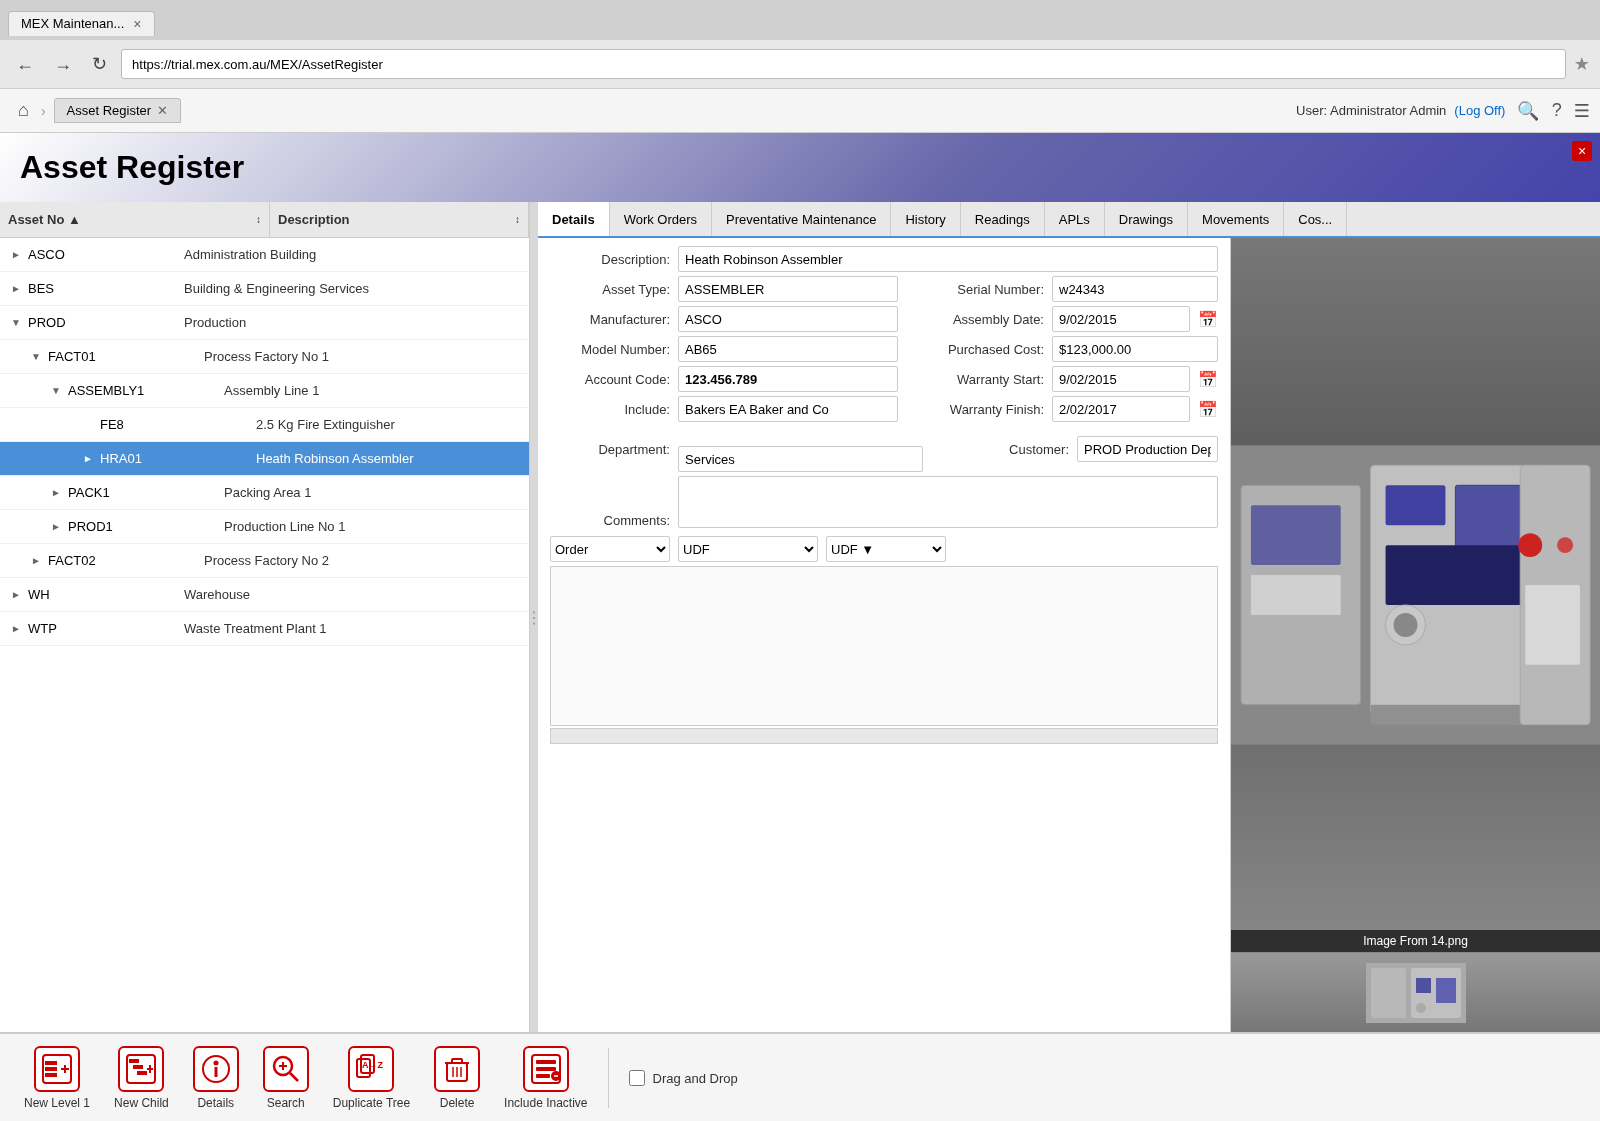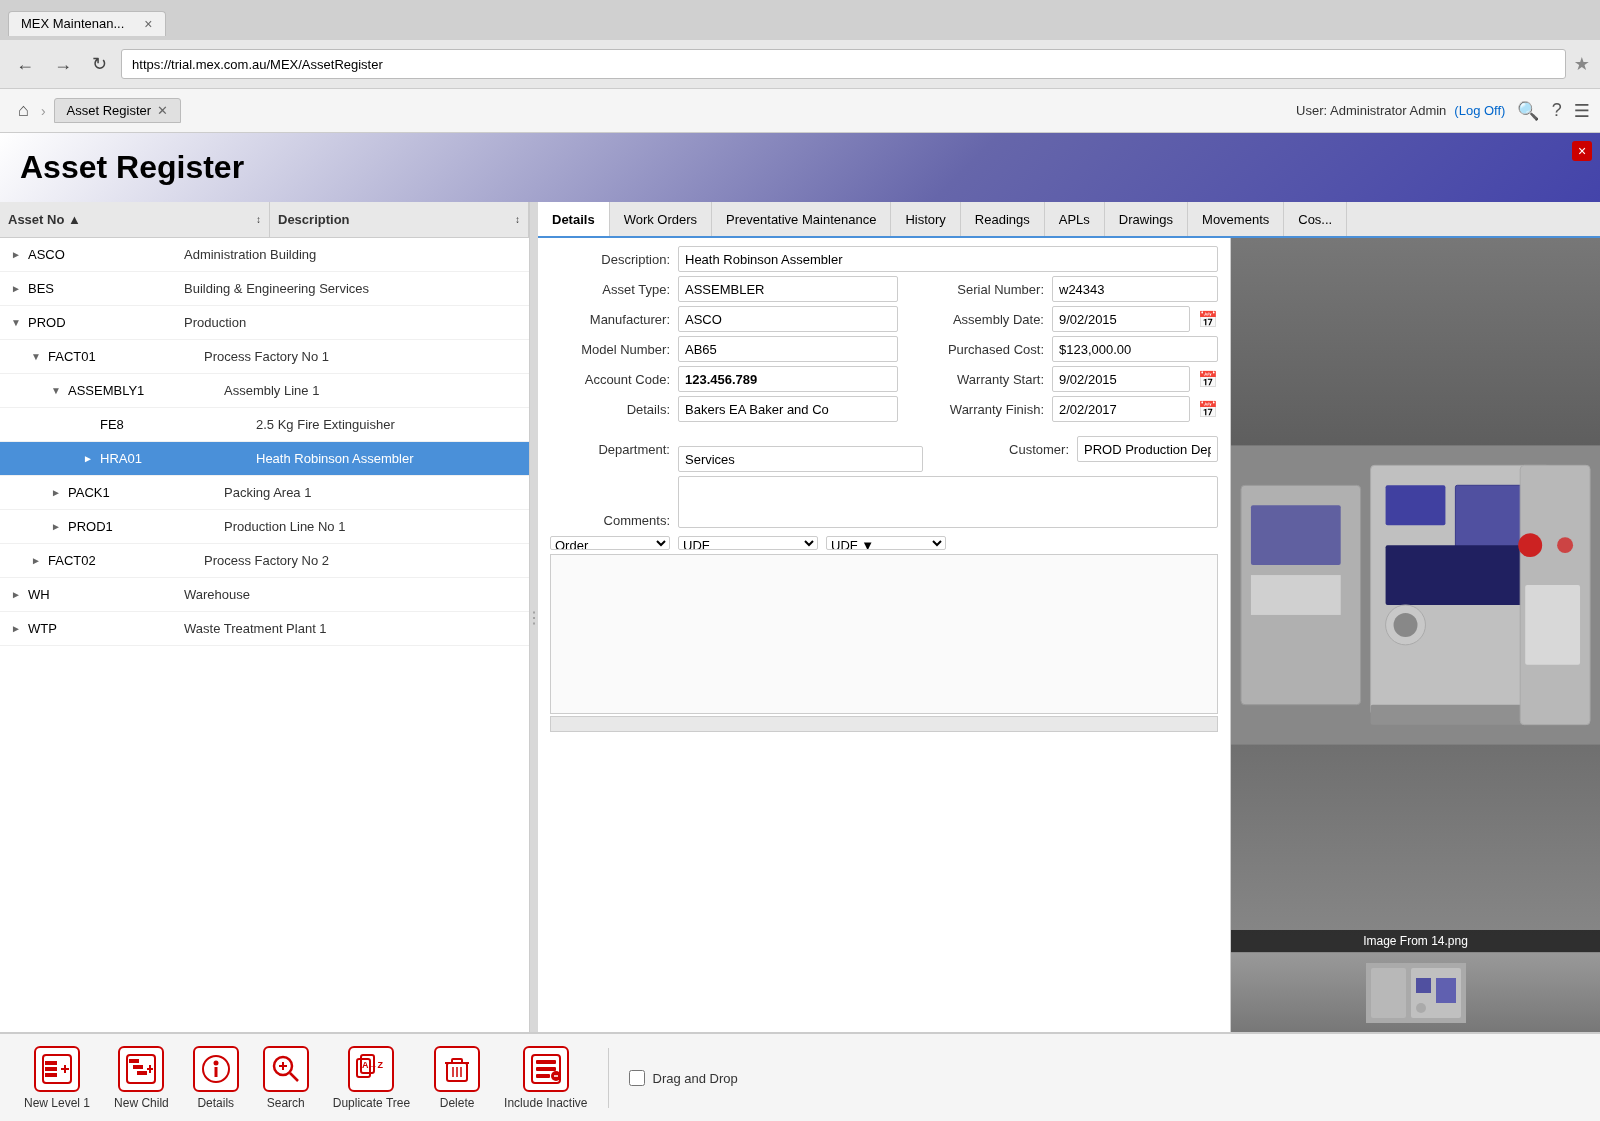--- a/index.html
+++ b/index.html
@@ -1,21 +1,21 @@
 <!DOCTYPE html>
 <html><head>
   <meta charset="utf-8">
   <style>
     * { box-sizing: border-box; margin: 0; padding: 0; }
     body { font-family: Arial, sans-serif; font-size: 13px; background: #f0f0f0; width: 1600px; height: 1121px; overflow: hidden; }
 
     
     .browser-chrome { background: #e8e8e8; border-bottom: 1px solid #ccc; }
     .browser-tab-bar { display: flex; align-items: center; padding: 6px 8px 0; background: #d0d0d0; height: 40px; }
-    .browser-tab { display: flex; align-items: center; background: #f0f0f0; border: 1px solid #bbb; border-bottom: none; border-radius: 4px 4px 0 0; padding: 4px 12px; font-size: 13px; gap: 20px; }
+    .browser-tab { display: flex; align-items: center; background: #f0f0f0; border: 1px solid #bbb; border-bottom: none; border-radius: 4px 4px 0 0; padding: 4px 12px; font-size: 13px; gap: 9px; }
     .browser-tab-close { cursor: pointer; color: #666; font-size: 14px; }
     .browser-nav-bar { display: flex; align-items: center; padding: 6px 10px; gap: 8px; background: #e8e8e8; height: 48px; }
     .nav-btn { background: none; border: none; cursor: pointer; font-size: 18px; color: #444; padding: 4px 6px; }
     .address-bar { flex: 1; height: 30px; border: 1px solid #bbb; border-radius: 3px; padding: 0 10px; font-size: 13px; background: #fff; }
     .bookmark-btn { background: none; border: none; font-size: 18px; color: #888; cursor: pointer; }
 
     
     .app-header { background: #f5f5f5; border-bottom: 1px solid #ccc; display: flex; align-items: center; padding: 0 10px; height: 44px; }
     .home-btn { font-size: 18px; color: #555; cursor: pointer; padding: 4px 8px; }
     .app-tab { display: flex; align-items: center; background: #e0e0e0; border: 1px solid #bbb; border-radius: 3px 3px 0 0; padding: 4px 12px; font-size: 13px; gap: 6px; margin-left: 4px; }
@@ -53,21 +53,21 @@
     
     .details-panel { flex: 1; display: flex; flex-direction: column; overflow: hidden; }
     .details-tabs { display: flex; background: #e8e8e8; border-bottom: 2px solid #4a90d9; height: 36px; overflow: hidden; }
     .details-tab { padding: 0 14px; display: flex; align-items: center; cursor: pointer; font-size: 13px; border-right: 1px solid #ccc; white-space: nowrap; }
     .details-tab.active { background: #fff; border-bottom: 2px solid #fff; margin-bottom: -2px; font-weight: bold; }
     .form-row { display: flex; align-items: center; margin-bottom: 4px; gap: 8px; }
     .form-label { width: 120px; text-align: right; color: #333; font-size: 13px; font-weight: 500; flex-shrink: 0; }
     .form-input { width: 100%; height: 26px; border: 1px solid #ccc; border-radius: 2px; padding: 0 6px; font-size: 13px; background: #fff; }
     .cal-icon { font-size: 16px; color: #555; cursor: pointer; }
     .form-textarea { width: 100%; height: 52px; border: 1px solid #ccc; border-radius: 2px; padding: 4px 6px; font-size: 13px; resize: none; }
-    .udf-select { height: 14px; border: 1px solid #ccc; border-radius: 2px; font-size: 13px; background: #fff; cursor: pointer; }
+    .udf-select { height: 26px; border: 1px solid #ccc; border-radius: 2px; font-size: 13px; background: #fff; cursor: pointer; }
     .udf-select-order { width: 120px; }
     .udf-select-udf { width: 140px; }
     .udf-select-udf2 { width: 120px; }
 
     
     .bottom-toolbar { height: 90px; background: #f5f5f5; border-top: 2px solid #ccc; display: flex; align-items: center; padding: 0 16px; gap: 8px; }
     .toolbar-btn { display: flex; flex-direction: column; align-items: center; gap: 4px; cursor: pointer; padding: 4px 8px; min-width: 60px; }
     .toolbar-btn-icon { width: 46px; height: 46px; border: 2px solid #cc0000; border-radius: 6px; display: flex; align-items: center; justify-content: center; font-size: 24px; color: #cc0000; background: #fff; }
     .toolbar-btn-label { font-size: 12px; color: #333; text-align: center; }
     .toolbar-separator { width: 1px; height: 60px; background: #ccc; margin: 0 4px; }
@@ -302,21 +302,21 @@
 
           <div class="form-row">
             <span class="form-label">Account Code:</span>
             <input class="form-input" type="text" style="width: 220px; flex: 0 0 auto; font-weight: bold;" value="123.456.789">
             <span class="form-label" style="width:130px; margin-left:8px;">Warranty Start:</span>
             <input class="form-input" type="text" style="flex: 1 1 0%;" value="9/02/2015">
             <span class="cal-icon">📅</span>
           </div>
 
           <div class="form-row">
-            <span class="form-label">Details:</span>
+            <span class="form-label">Include:</span>
             <input class="form-input" type="text" style="width: 220px; flex: 0 0 auto;" value="Bakers EA Baker and Co">
             <span class="form-label" style="width:130px; margin-left:8px;">Warranty Finish:</span>
             <input class="form-input" type="text" style="flex: 1 1 0%;" value="2/02/2017">
             <span class="cal-icon">📅</span>
           </div>
 
           <div class="form-row">
             <span class="form-label">Department:</span>
             <input class="form-input" type="text" style="width: 245px; flex: 0 0 auto; margin-top: 20px;" value="Services">
             <span class="form-label" style="width:130px; margin-left:8px;">Customer:</span>

